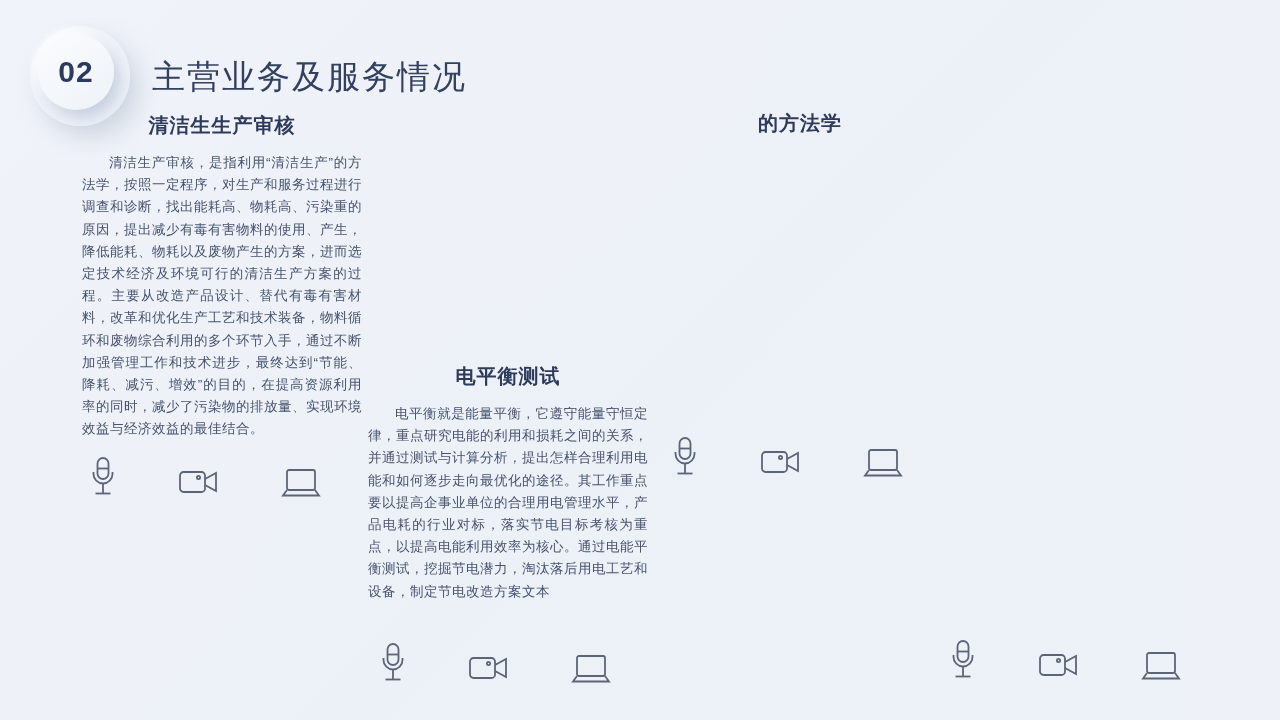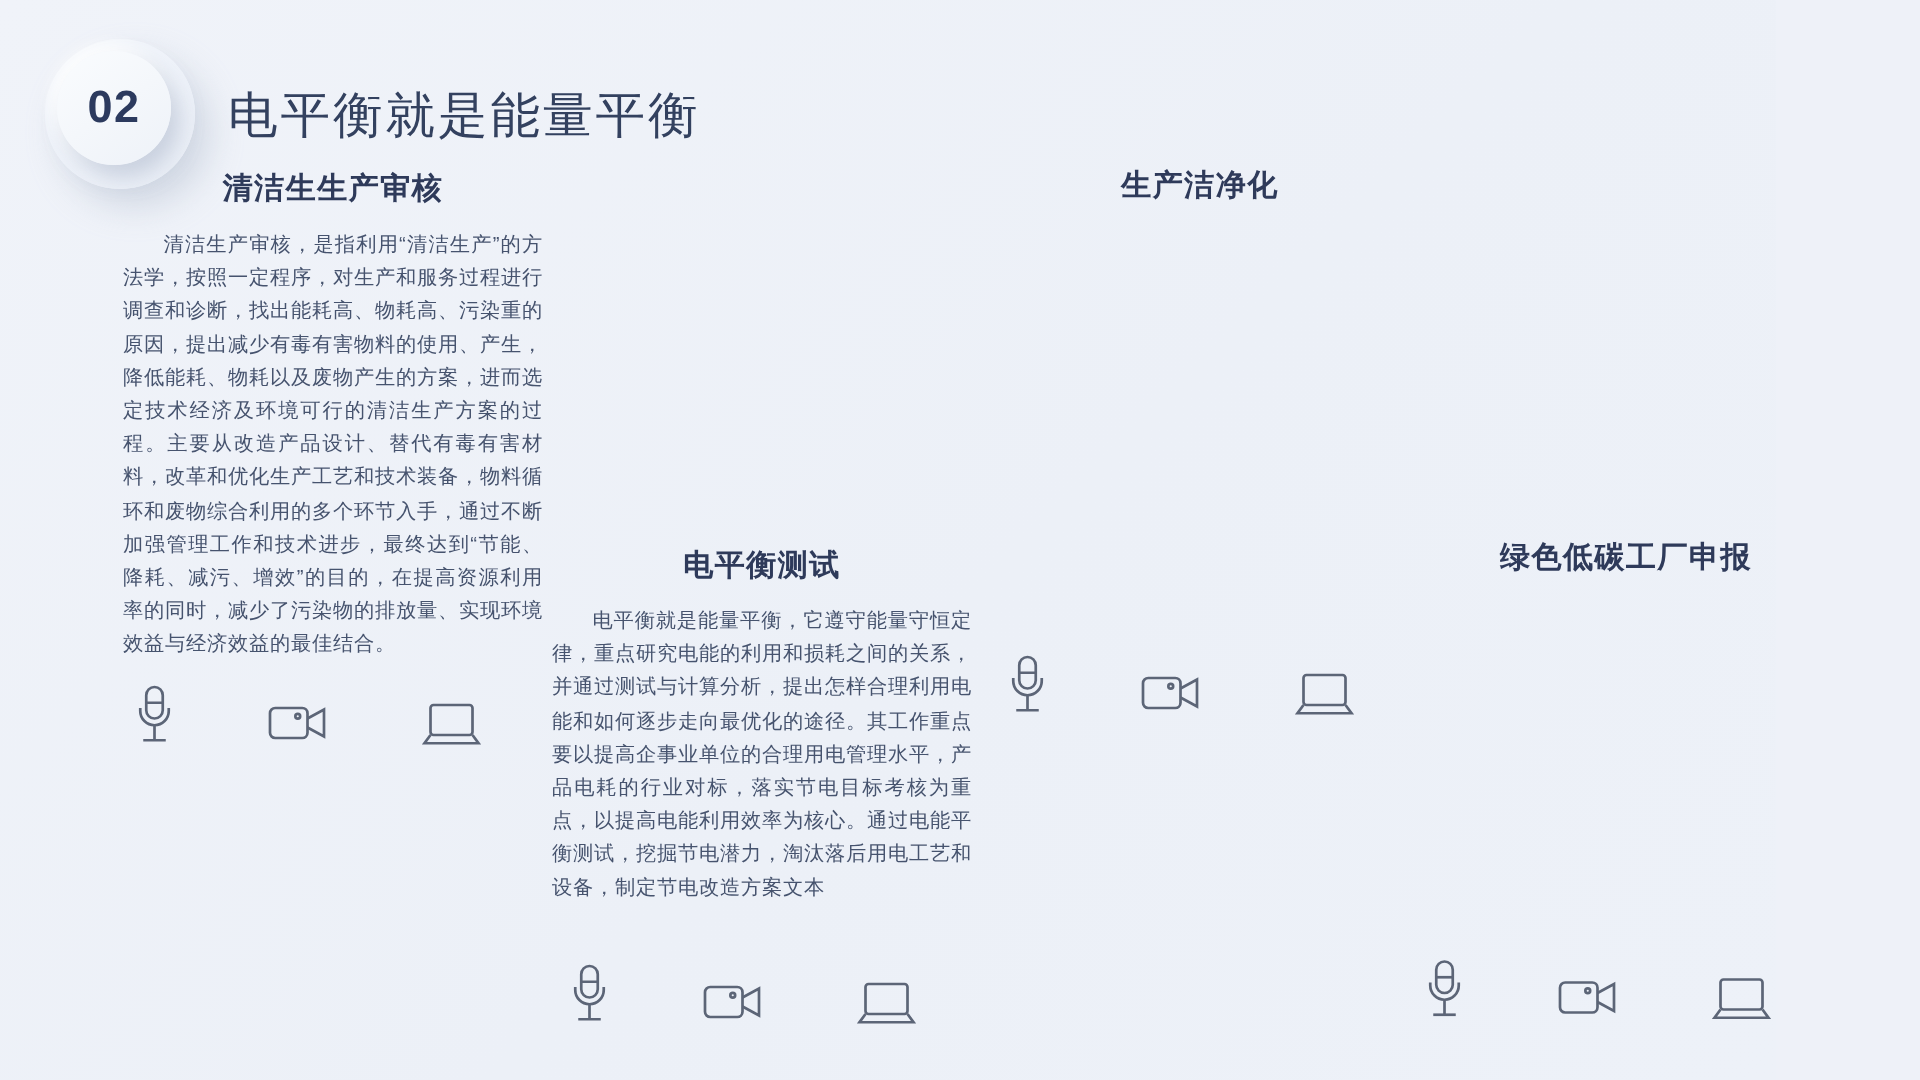--- a/index.html
+++ b/index.html
@@ -93,38 +93,37 @@
 </style>
 </head>
 <body>
 
 <div class="slide">
 
   <div class="badge-wrap">
     <div class="badge">02</div>
   </div>
 
-  <div class="page-title">电平衡就是能量平衡</div>
+  <div class="page-title">主营业务及服务情况</div>
 
   <div class="section" id="section-2">
     <h2>电平衡测试</h2>
     <p>电平衡就是能量平衡，它遵守能量守恒定律，重点研究电能的利用和损耗之间的关系，并通过测试与计算分析，提出怎样合理利用电能和如何逐步走向最优化的途径。其工作重点要以提高企事业单位的合理用电管理水平，产品电耗的行业对标，落实节电目标考核为重点，以提高电能利用效率为核心。通过电能平衡测试，挖掘节电潜力，淘汰落后用电工艺和设备，制定节电改造方案文本</p>
   </div>
 
   <div class="section" id="section-1">
     <h2>清洁生生产审核</h2>
     <p>清洁生产审核，是指利用“清洁生产”的方法学，按照一定程序，对生产和服务过程进行调查和诊断，找出能耗高、物耗高、污染重的原因，提出减少有毒有害物料的使用、产生，降低能耗、物耗以及废物产生的方案，进而选定技术经济及环境可行的清洁生产方案的过程。主要从改造产品设计、替代有毒有害材料，改革和优化生产工艺和技术装备，物料循环和废物综合利用的多个环节入手，通过不断加强管理工作和技术进步，最终达到“节能、降耗、减污、增效”的目的，在提高资源利用率的同时，减少了污染物的排放量、实现环境效益与经济效益的最佳结合。</p>
   </div>
 
   <div class="section" id="section-3">
-    <h2>生产洁净化</h2>
+    <h2>的方法学</h2>
   </div>
 
   <div class="section" id="section-4">
-    <h2>绿色低碳工厂申报</h2>
   </div>
 
   <div class="icons-row" id="icons-1">
     <span>
       <svg width="26" height="44" viewBox="0 0 26 44" fill="none" stroke="currentColor" stroke-width="1.8">
         <rect x="7.5" y="3" width="11" height="21" rx="5.5"></rect>
         <line x1="7.5" y1="13.5" x2="18.5" y2="13.5"></line>
         <path d="M3.5 17 v2 a9.5 9.5 0 0 0 19 0 v-2"></path>
         <line x1="13" y1="29" x2="13" y2="38"></line>
         <line x1="5.5" y1="38.5" x2="20.5" y2="38.5"></line>

